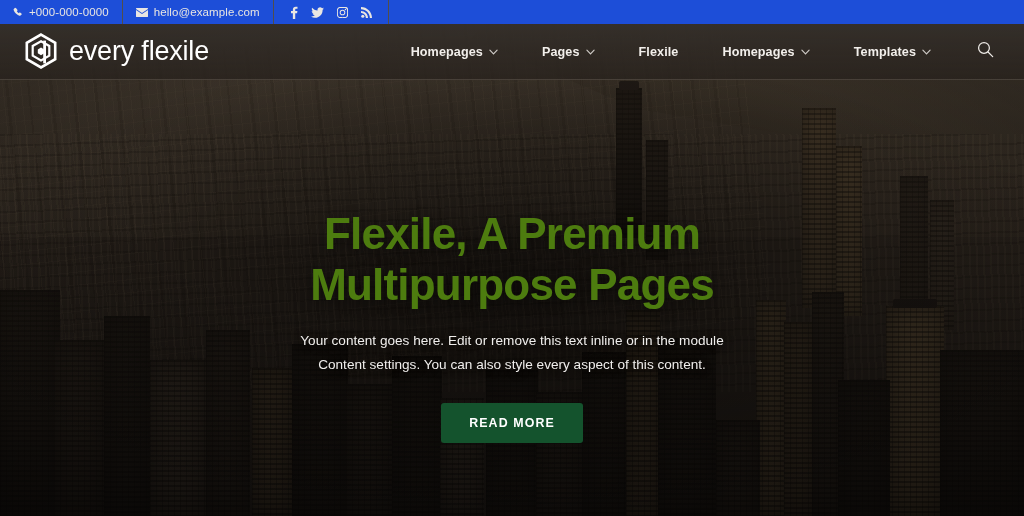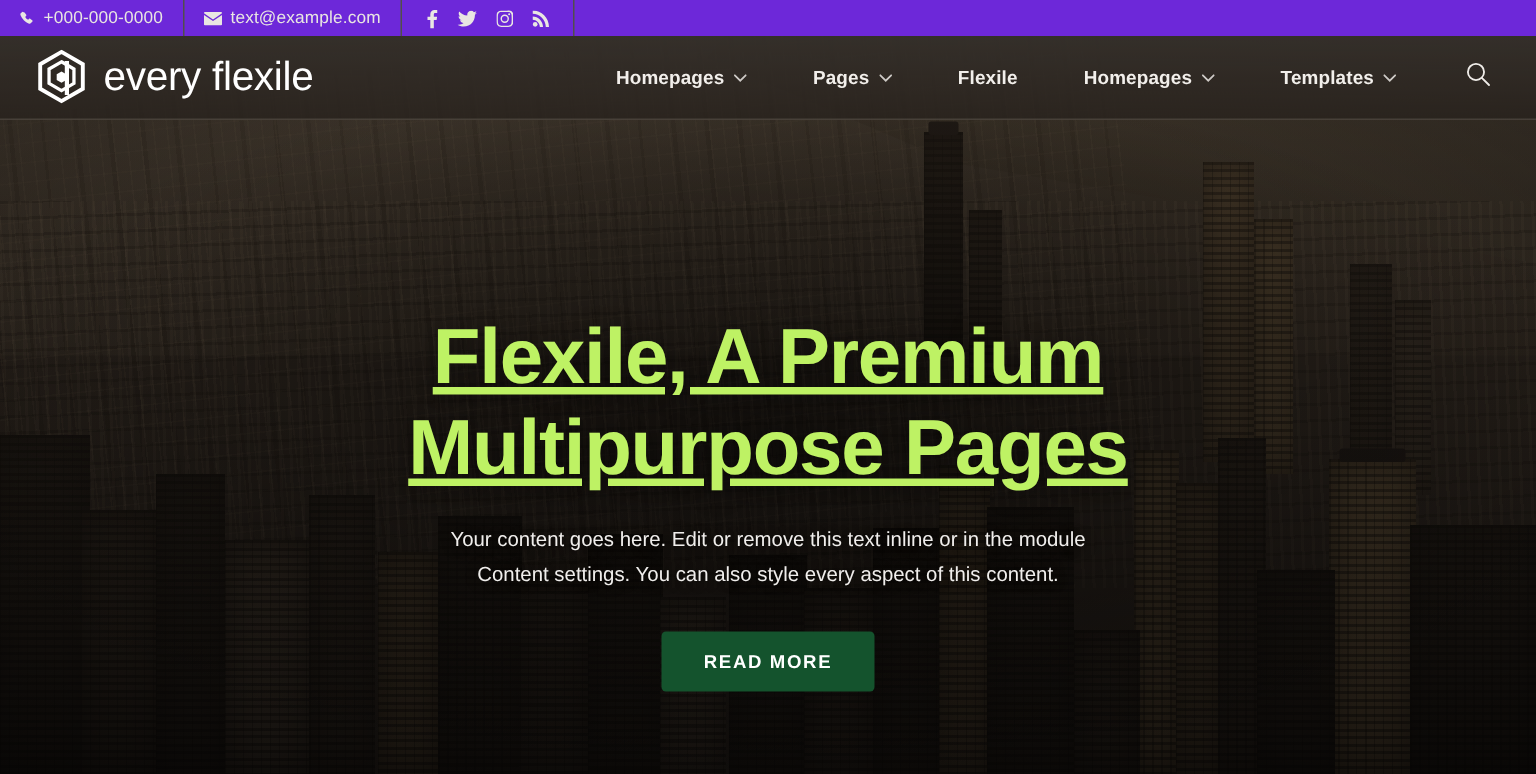--- a/index.html
+++ b/index.html
@@ -204,28 +204,27 @@
     width: 100%; height: 436px;
     z-index: 20;
     display: flex;
     flex-direction: column;
     align-items: center;
     justify-content: flex-start;
     padding-top: 128px;
     text-align: center;
   }
   .hero-title {
-    color: #bef264;
-    font-size: 52px;
+    color: #4d7c0f;
+    font-size: 44px;
     line-height: 1.17;
     font-weight: 700;
     letter-spacing: -.8px;
     max-width: 760px;
     text-shadow: 0 2px 16px rgba(0,0,0,.45);
-    text-decoration: underline;
   }
   .hero-sub {
     margin-top: 18px;
     color: #f0eeec;
     font-size: 13.6px;
     line-height: 1.75;
     font-weight: 400;
     max-width: 470px;
     text-shadow: 0 1px 8px rgba(0,0,0,.55);
   }
@@ -292,39 +291,39 @@
       </div>
     <div class="tower t-dark" style="left:838px;top:380px;width:52px;height:136px;"></div>
     <div class="tower t-dark" style="left:940px;top:350px;width:84px;height:166px;"></div>
     <div class="tower t-mid" style="left:716px;top:420px;width:44px;height:96px;"></div>
 
     <div class="tint"></div>
     <div class="vignette"></div>
     <div class="text-scrim"></div>
   </div>
 
-  <div class="topbar" style="background: #6d28d9;">
+  <div class="topbar" style="background: #1d4ed8;">
     <div class="tb-left">
 
       <div class="tb-cell tb-div">
         <span class="ic">
           <svg class="i" width="10" height="10" viewBox="0 0 16 16">
               <path d="M3.2 1.2 1.3 3c-.5.5-.5 1.2-.3 1.8.8 2.2 2 4 3.6 5.6s3.4 2.8 5.6 3.6c.6.2 1.3.1 1.8-.4l1.8-1.8c.4-.4.4-.9 0-1.2l-2.4-1.8c-.4-.3-.8-.2-1.1.1L9.2 9.9C7.9 9.2 6.8 8.1 6.1 6.8l1-1.1c.3-.3.4-.8.1-1.1L5.4 2.2c-.6-.5-1.2-.5-2.2-1z"></path>
             </svg>
         </span>
         <span>+000-000-0000</span>
       </div>
 
       <div class="tb-cell tb-div">
         <span class="ic">
           <svg class="i" width="12" height="9" viewBox="0 0 16 12">
               <path d="M0 1.2 8 6.6l8-5.4V.8A.8.8 0 0 0 15.2 0H.8A.8.8 0 0 0 0 .8v.4zM0 2.7v8.5c0 .4.4.8.8.8h14.4c.4 0 .8-.4.8-.8V2.7L8 8.1 0 2.7z"></path>
             </svg>
         </span>
-        <span>text@example.com</span>
+        <span>hello@example.com</span>
       </div>
 
       <div class="tb-socials">
         <span>
           <svg class="i" width="8" height="13" viewBox="0 0 9 16">
               <path d="M6 16V9h2.3l.4-2.7H6V4.6c0-.8.2-1.3 1.3-1.3H8.8V.9C8.5.9 7.6.8 6.6.8 4.5.8 3.1 2.1 3.1 4.4v1.9H.8V9h2.3v7H6z"></path>
             </svg>
         </span>
         <span>
           <svg class="i" width="13" height="11" viewBox="0 0 16 13">

